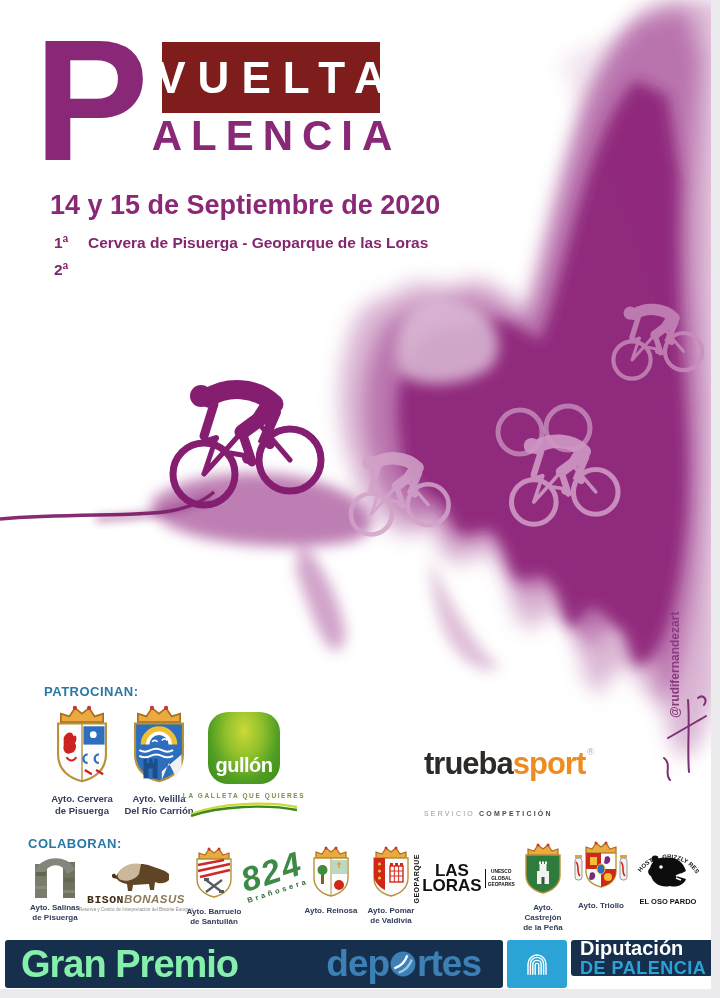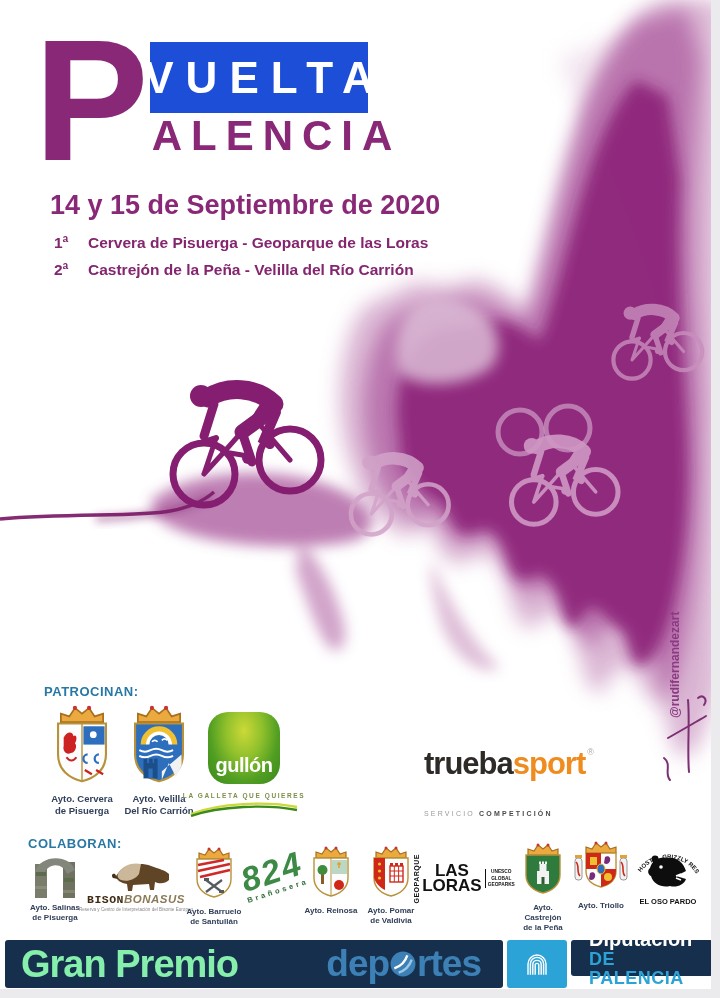--- a/index.html
+++ b/index.html
@@ -3,21 +3,21 @@
 <meta charset="utf-8">
 <style>
   html,body{margin:0;padding:0;background:#dfe0e2;font-family:"Liberation Sans",sans-serif;}
   .poster{position:relative;width:720px;height:998px;background:#ffffff;overflow:hidden;margin:0 auto;}
   .abs{position:absolute;}
   .edge-strip-right{left:711px;top:0;width:9px;height:998px;background:#ebebed;z-index:6;}
   .edge-strip-bottom{left:0;top:989px;width:720px;height:9px;background:#ebebed;z-index:6;}
 
   
   .big-p{left:34px;top:14px;font-size:172px;font-weight:800;color:#8a2878;line-height:1;z-index:3;letter-spacing:-4px;}
-  .vuelta-box{left:150px;top:42px;width:218px;height:71px;background:#1d4ed8;display:flex;align-items:center;justify-content:center;z-index:3;}
+  .vuelta-box{left:162px;top:42px;width:218px;height:71px;background:#7f1d1d;display:flex;align-items:center;justify-content:center;z-index:3;}
   .vuelta-text{color:#fff;font-size:44px;font-weight:800;letter-spacing:12px;margin-right:-12px;}
   .alencia-text{left:150px;top:112px;width:253px;text-align:center;color:#8a2878;font-size:42px;font-weight:800;letter-spacing:9px;margin-right:-9px;z-index:3;}
 
   
   .date-heading{left:50px;top:190px;font-size:27px;font-weight:800;color:#8a2878;z-index:3;}
   .stages{left:54px;top:234px;z-index:3;}
   .stage-row{display:flex;margin-bottom:9px;font-size:15.5px;font-weight:700;color:#84256f;}
   .stage-num{width:34px;}
 
   
@@ -68,21 +68,21 @@
   .geo-small{margin-left:3px;font-size:4.8px;font-weight:700;color:#111;line-height:1.3;border-left:1px solid #111;padding-left:2px;}
 
   
   .oso-name{font-size:7.5px;font-weight:800;color:#111;margin-top:1px;}
 
   
   .bar-main{left:5px;top:940px;width:498px;height:48px;background:#152f4c;border-radius:3px;display:flex;align-items:center;justify-content:space-between;padding:0 22px 0 16px;box-sizing:border-box;z-index:5;}
   .gran-premio{color:#86efac;font-size:38px;font-weight:900;letter-spacing:-1px;white-space:nowrap;}
   .deportes{display:flex;align-items:center;color:#3d80b5;font-size:37px;font-weight:800;letter-spacing:-1px;white-space:nowrap;}
   .bar-square{left:507px;top:940px;width:60px;height:48px;background:#2ba3d6;border-radius:3px;display:flex;align-items:center;justify-content:center;z-index:5;}
-  .bar-right{left:571px;top:940px;width:142px;height:36px;background:#152f4c;border-radius:3px;display:flex;flex-direction:column;justify-content:center;padding-left:18px;box-sizing:border-box;z-index:5;}
+  .bar-right{left:571px;top:940px;width:142px;height:36px;background:#152f4c;border-radius:3px;display:flex;flex-direction:column;justify-content:center;padding-left:9px;box-sizing:border-box;z-index:5;}
   .diputacion-1{color:#fff;font-size:20px;font-weight:800;line-height:1.05;}
   .diputacion-2{color:#2ba3d6;font-size:18px;font-weight:800;line-height:1.05;letter-spacing:.5px;}
 </style>
 </head>
 <body>
 
 <div class="poster">
 
   <svg class="abs artwork" viewBox="0 0 720 998" xmlns="http://www.w3.org/2000/svg">
     <defs>
@@ -167,21 +167,20 @@
   <div class="abs alencia-text">ALENCIA</div>
 
   <div class="abs date-heading">14 y 15 de Septiembre de 2020</div>
   <div class="abs stages">
     <div class="stage-row">
       <span class="stage-num">1ª</span>
       <span>Cervera de Pisuerga - Geoparque de las Loras</span>
     </div>
     <div class="stage-row">
       <span class="stage-num">2ª</span>
-      <span>Castrejón de la Peña - Velilla del Río Carrión</span>
     </div>
   </div>
 
   <div class="abs artist-credit">@rudifernandezart</div>
 
   <div class="abs section-heading" style="left:44px;top:684px;">PATROCINAN:</div>
 
   <div class="abs logo-item" style="left:42px;top:703px;width:80px;">
     <svg width="62" height="86" viewBox="0 0 44 60">
       <use href="#crown" transform="translate(4,0) scale(1.0)"></use>

